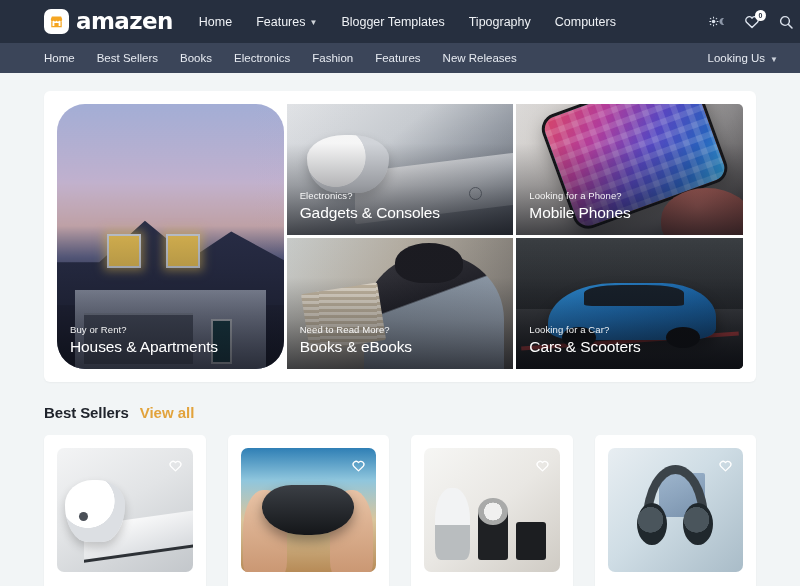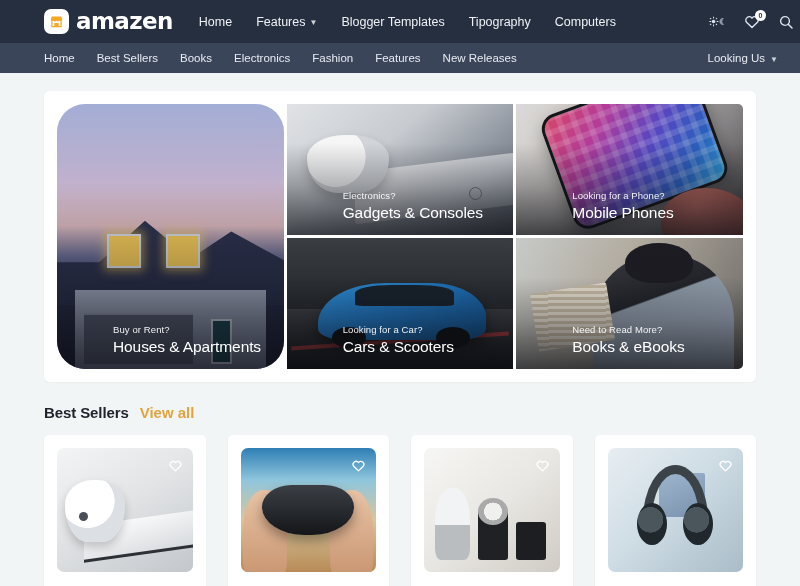--- a/index.html
+++ b/index.html
@@ -115,21 +115,20 @@
     border-radius: 5px;
     overflow: hidden;
   }
   .tile {
     position: relative;
     overflow: hidden;
     display: flex;
     align-items: flex-end;
     background-size: cover;
     background-position: center;
-    padding-left: 43px;
   }
   .tile.tall { grid-row: span 2; border-radius: 28px; }
   .tile::after {
     content: "";
     position: absolute; inset: 0;
     background: linear-gradient(to top, rgba(10,12,18,.72) 0%, rgba(10,12,18,.30) 38%, rgba(10,12,18,.04) 70%);
   }
   .tile-cap {
     position: relative; z-index: 2;
     padding: 0 0 13px 13px;
@@ -497,43 +496,43 @@
 
       <div class="tile art-phone">
         <div class="screen"></div>
           <div class="thumb"></div>
         <div class="tile-cap">
           <div class="tile-sub">Looking for a Phone?</div>
           <div class="tile-title">Mobile Phones</div>
         </div>
       </div>
 
+      <div class="tile art-books">
+        <div class="person"></div>
+          <div class="hat"></div>
+          <div class="book"></div>
+        <div class="tile-cap">
+          <div class="tile-sub">Need to Read More?</div>
+          <div class="tile-title">Books &amp; eBooks</div>
+        </div>
+      </div>
+
       <div class="tile art-car">
         <div class="road"></div>
           <div class="stripe"></div>
         <div class="carbody"></div>
           <div class="glass"></div>
         <div class="w1"></div>
           <div class="w2"></div>
         <div class="tile-cap">
           <div class="tile-sub">Looking for a Car?</div>
           <div class="tile-title">Cars &amp; Scooters</div>
         </div>
       </div>
 
-      <div class="tile art-books">
-        <div class="person"></div>
-          <div class="hat"></div>
-          <div class="book"></div>
-        <div class="tile-cap">
-          <div class="tile-sub">Need to Read More?</div>
-          <div class="tile-title">Books &amp; eBooks</div>
-        </div>
-      </div>
-
     </div>
   </div>
 
   <div class="section-head">
     <span class="section-title">Best Sellers</span>
     <a class="view-all" href="#">View all</a>
   </div>
 
   <div class="products">
 

